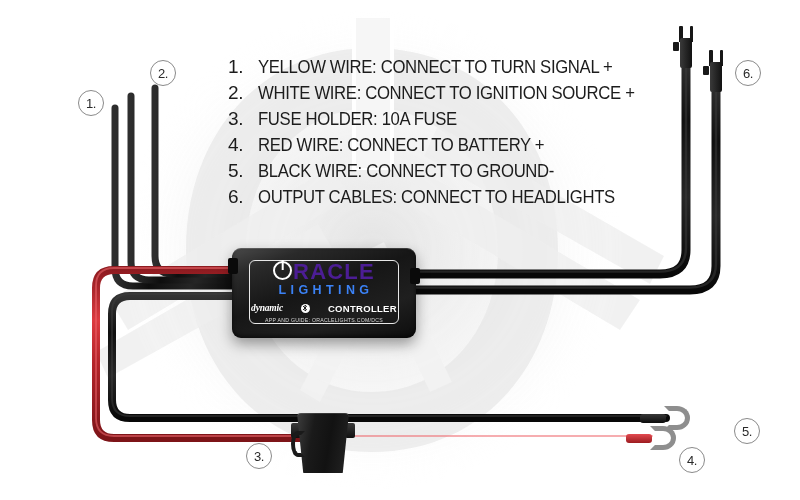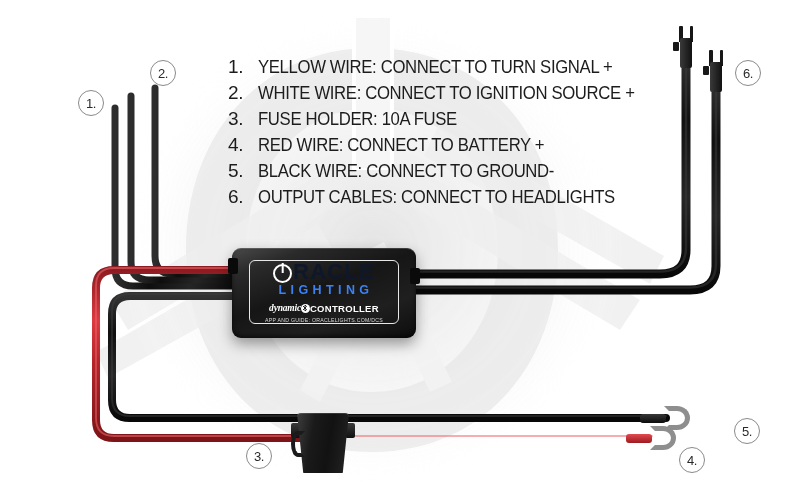--- a/index.html
+++ b/index.html
@@ -108,22 +108,22 @@
     border: 1.4px solid #e8e8e8;
     border-radius: 6px;
     display: flex;
     flex-direction: column;
     align-items: center;
     justify-content: center;
     box-sizing: border-box;
   }
   .brand-main {
     display: flex;
-    align-items: flex-end;
-    color: #0f172a;
+    align-items: flex-start;
+    color: #4c1d95;
     font-size: 22px;
     font-weight: bold;
     letter-spacing: 1.2px;
     line-height: 1;
     font-family: "Liberation Sans", sans-serif;
   }
   .power-o {
     position: relative;
     display: inline-block;
     width: 19px;
@@ -149,21 +149,21 @@
     font-weight: bold;
     letter-spacing: 4.4px;
     line-height: 1.1;
     margin-top: 1px;
     margin-left: 4px;
     font-family: "Liberation Sans", sans-serif;
   }
   .brand-line3 {
     display: flex;
     align-items: center;
-    gap: 0;
+    gap: 18px;
     margin-top: 5px;
   }
   .brand-dynamic {
     color: #ffffff;
     font-size: 9.5px;
     font-weight: bold;
     font-style: italic;
     font-family: "Liberation Serif", serif;
     letter-spacing: -0.2px;
   }

